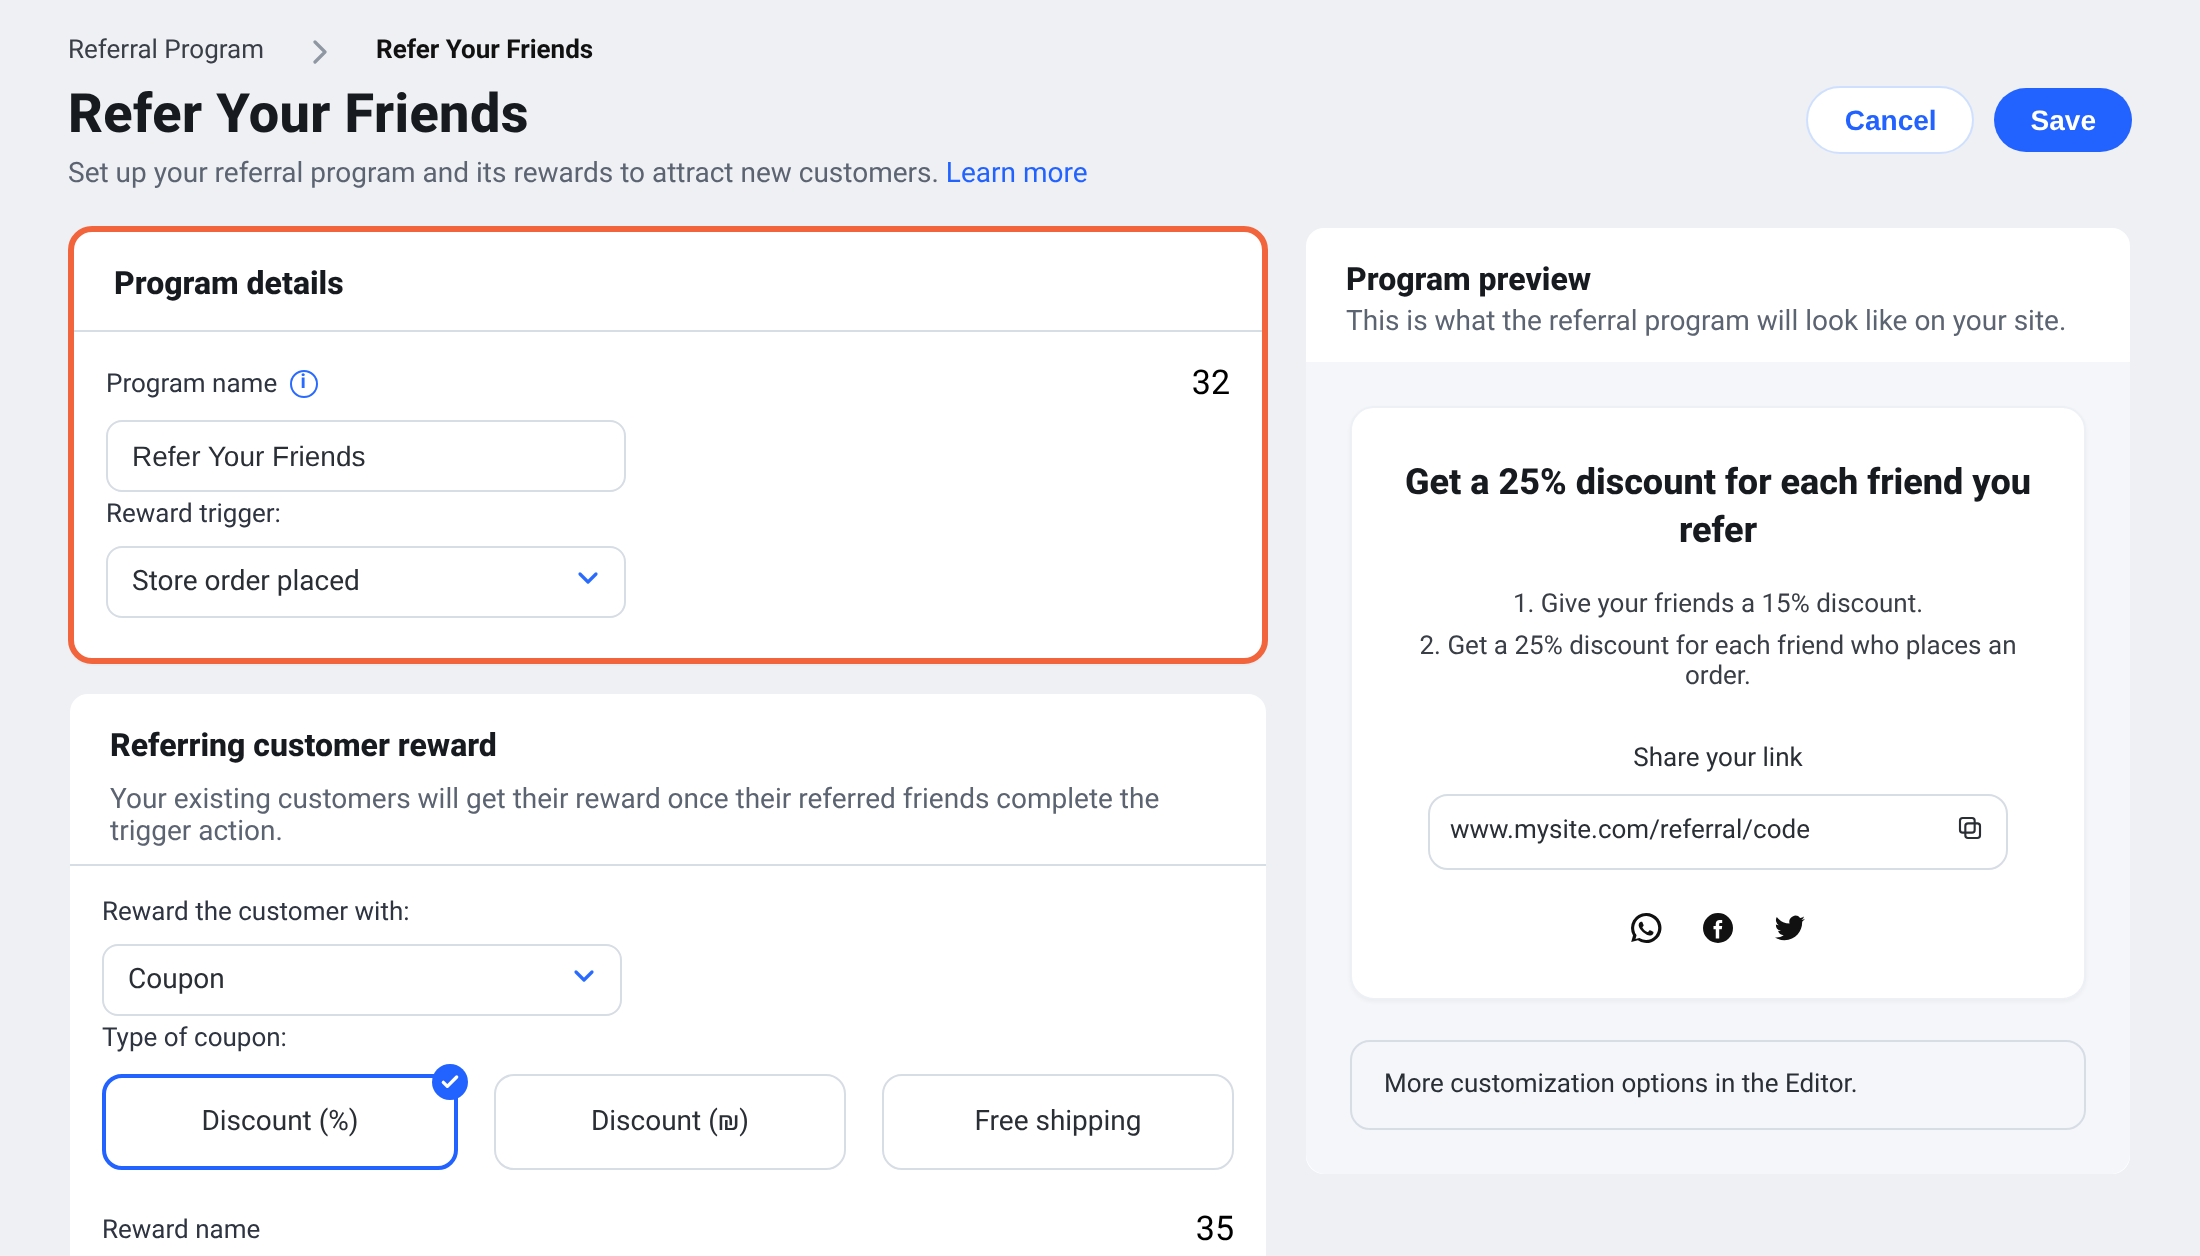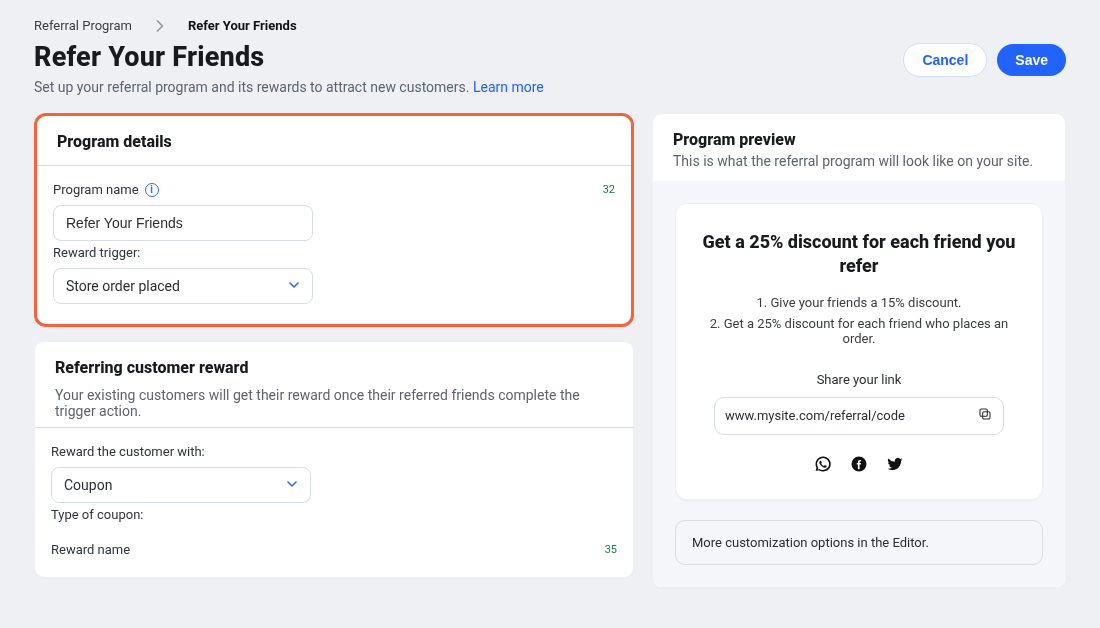--- a/index.html
+++ b/index.html
@@ -51,21 +51,21 @@
   .card .divider{height:1px;background:var(--border);}
   .card .section-body{padding:14px 16px 20px;}
   .card .section-sub{font-size:14px;color:var(--muted);margin-top:-4px;padding:0 20px 8px;}
 
   .outline-highlight{border:3px solid var(--highlight);border-radius:12px;}
 
   .field{margin-top:2px;}
   .field + .field{margin-top:4px;}
   .field-row{display:flex;align-items:center;justify-content:space-between;}
   .field-label{font-size:13px;color:#2e3440;display:flex;align-items:center;gap:6px;}
-  .field-hint{color:#15803d;font-size:11px;}
+  .field-hint{color:#000000;font-size:17px;}
   .input, .select{
     margin-top:8px;width:260px;height:36px;border:1px solid var(--border);border-radius:8px;background:#fff;
     padding:0 12px;font-size:14px;color:#2a2f36;outline:none;display:flex;align-items:center;justify-content:space-between;
   }
   .select{cursor:pointer;}
   .select .chev{margin-left:auto;}
 
   .segment{display:flex;gap:18px;margin-top:10px;}
   .seg-btn{flex:1;height:48px;background:#fff;border:1px solid var(--border);border-radius:10px;display:flex;align-items:center;justify-content:center;font-size:14px;color:#2a2f36;cursor:pointer;position:relative;}
   .seg-btn.selected{border:2px solid var(--primary);}
@@ -166,20 +166,36 @@
               <span class="chev">
                 <svg width="12" height="12" viewBox="0 0 12 12" fill="none">
                     <path d="M2 4l4 4 4-4" stroke="#2a6bff" stroke-width="1.6" stroke-linecap="round" stroke-linejoin="round"></path>
                   </svg>
               </span>
             </div>
           </div>
 
           <div class="field">
             <div class="field-label">Type of coupon:</div>
+            <div class="segment">
+              <div class="seg-btn selected">
+                <span>Discount (%)</span>
+                <span class="seg-badge">
+                  <svg width="10" height="10" viewBox="0 0 12 12" fill="none">
+                      <path d="M2 6.2l2.4 2.4L10 3" stroke="#fff" stroke-width="2" stroke-linecap="round" stroke-linejoin="round"></path>
+                    </svg>
+                </span>
+              </div>
+              <div class="seg-btn">
+                <span>Discount (₪)</span>
+              </div>
+              <div class="seg-btn">
+                <span>Free shipping</span>
+              </div>
+            </div>
           </div>
 
           <div class="field" style="margin-top:20px;">
             <div class="field-row">
               <div class="field-label">
                 <span>Reward name</span>
               </div>
               <div class="field-hint">35</div>
             </div>
           </div>

